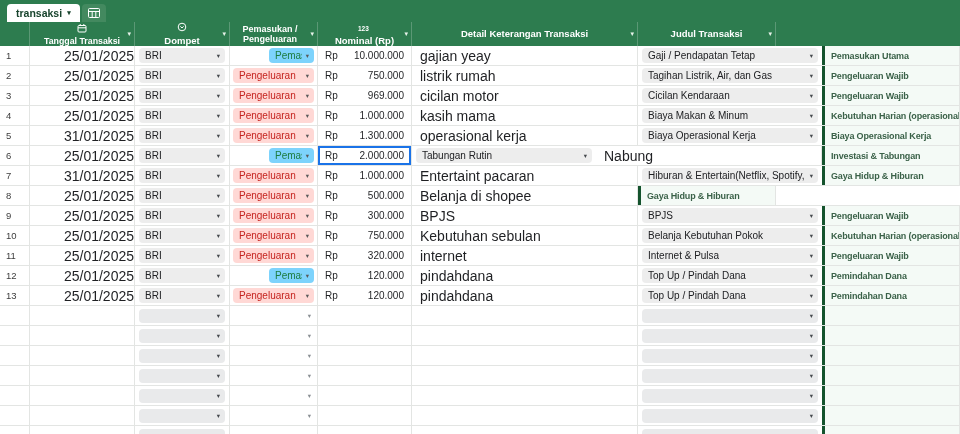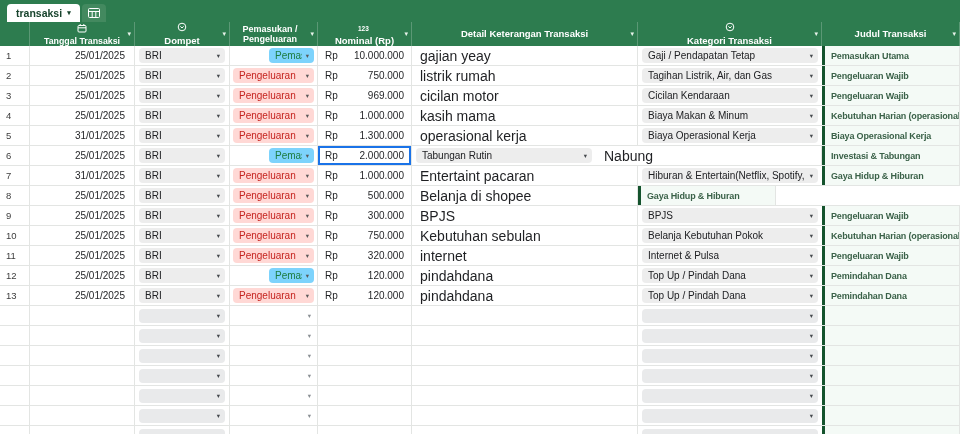--- a/index.html
+++ b/index.html
@@ -32,21 +32,21 @@
   
   .c-num{width:30px} .c-date{width:105px} .c-wallet{width:95px} .c-type{width:88px}
   .c-amount{width:94px} .c-detail{width:226px} .c-cat{width:184px} .c-title{width:138px}
   
   .row { height:20px; display:flex; border-bottom:1px solid #e3e5e3; background:#fff; }
   .cell {
     border-right:1px solid #e3e5e3; display:flex; align-items:center;
     font-size:10.5px; color:#1f2023; overflow:hidden; white-space:nowrap;
   }
   .cell.c-num   { padding-left:6px; font-size:9.5px; color:#3c3c3c; }
-  .cell.c-date  { justify-content:flex-end; padding-right:9px; font-size:10px; }
+  .cell.c-date  { justify-content:flex-end; font-size:14px; }
   .cell.c-wallet{ padding:8px 4px; }
   .cell.c-type  { padding:0 3px; }
   .cell.c-amount{ padding:0 7px; font-size:10px; }
   .cell.c-amount .amt { margin-left:auto; }
   .cell.c-detail{ padding-left:8px; font-size:14px; }
   .cell.c-cat   { padding:0 4px; border-right:none; }
   .cell.c-title {
     padding-left:6px; font-size:9px; font-weight:bold; letter-spacing:-0.15px;
     color:#3a6148; background:#f4faf6; border-left:3px solid #14532d;
   }
@@ -115,28 +115,20 @@
       <svg width="13" height="9" viewBox="0 0 13 9">
           <text x="0" y="7.5" fill="#ffffff" font-size="6.5" font-weight="bold" font-family="Liberation Sans, sans-serif">123</text>
         </svg>
       <span>Nominal (Rp)</span>
       <span class="hchev">▾</span>
     </div>
     <div class="hcell c-detail">
       <span>Detail Keterangan Transaksi</span>
       <span class="hchev">▾</span>
     </div>
-    <div class="hcell c-cat">
-      <svg width="10" height="10" viewBox="0 0 10 10">
-          <circle cx="5" cy="5" r="3.8" fill="none" stroke="#ffffff"></circle>
-          <path d="M3.4 4.3 L5 6 L6.6 4.3" fill="none" stroke="#ffffff"></path>
-        </svg>
-      <span>Kategori Transaksi</span>
-      <span class="hchev">▾</span>
-    </div>
     <div class="hcell c-title">
       <span>Judul Transaksi</span>
       <span class="hchev">▾</span>
     </div>
   </div>
 
   <div class="tbody">
       <div class="row">
         <div class="cell c-num">1</div>
         <div class="cell c-date">25/01/2025</div>

